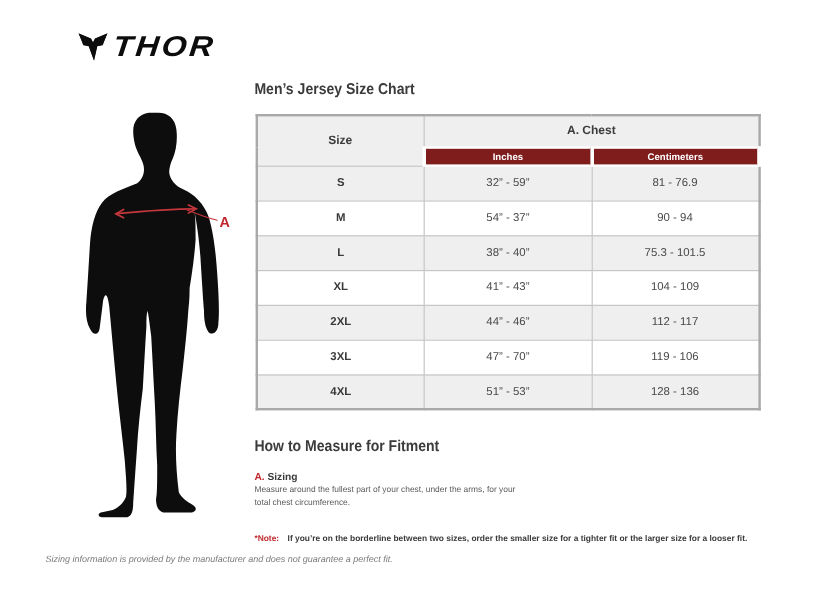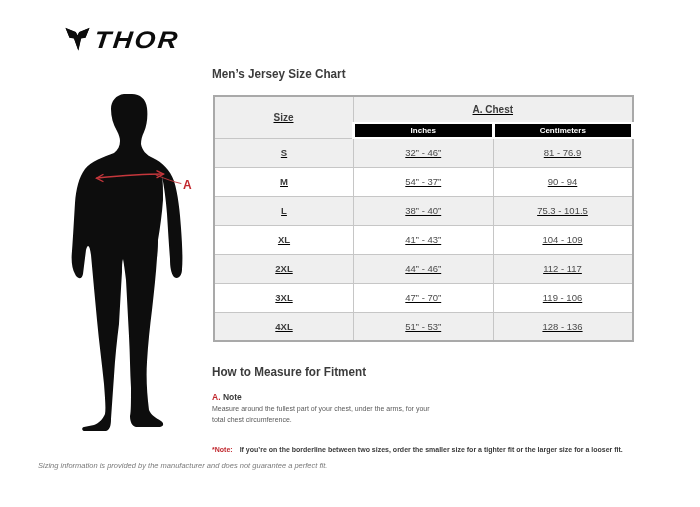--- a/index.html
+++ b/index.html
@@ -24,29 +24,29 @@
 
   
   .chart-title {
     position:absolute; left:212px; top:66px; font-size:13px; font-weight:bold;
     color:#3b3b3b; transform:scaleX(0.9); transform-origin:left top; white-space:nowrap;
   }
 
   
   .size-table {
     position:absolute; left:213px; top:95px; width:421px;
-    border-collapse:collapse; table-layout:fixed; border:2px solid #a9a9a9;text-decoration:underline;
+    border-collapse:collapse; table-layout:fixed; border:2px solid #a9a9a9;
   }
   .size-table th, .size-table td {
     border:1px solid #c6c6c6; text-align:center; vertical-align:middle;
   }
   .size-table col { width:33.33%; }
   th.head-gray { background:#efefef; color:#3c3c3c; font-size:10px; font-weight:bold; height:27px; }
   th.unit {
-    background:#000000; color:#ffffff; font-size:8px; font-weight:bold; height:15px;
+    background:#7f1d1d; color:#ffffff; font-size:8px; font-weight:bold; height:15px;
     border-left:3px solid #ffffff; border-right:3px solid #ffffff;
     border-top:2px solid #ffffff; border-bottom:2px solid #ffffff;
   }
   .size-table tbody td { height:29px; font-size:9.5px; color:#4a4a4a; }
   .size-table tbody td.size-cell { font-weight:bold; color:#3a3a3a; }
   .size-table tbody tr.stripe { background:#efefef; }
   .size-table tbody tr.plain  { background:#ffffff; }
 
   
   .measure { position:absolute; left:212px; top:364px; }
@@ -159,21 +159,21 @@
         <th class="head-gray" colspan="2">A. Chest</th>
       </tr>
       <tr>
         <th class="unit">Inches</th>
         <th class="unit">Centimeters</th>
       </tr>
     </thead>
     <tbody>
       <tr class="stripe">
         <td class="size-cell">S</td>
-        <td>32” - 46”</td>
+        <td>32” - 59”</td>
         <td>81 - 76.9</td>
       </tr>
       <tr class="plain">
         <td class="size-cell">M</td>
         <td>54” - 37”</td>
         <td>90 - 94</td>
       </tr>
       <tr class="stripe">
         <td class="size-cell">L</td>
         <td>38” - 40”</td>
@@ -199,21 +199,21 @@
         <td>51” - 53”</td>
         <td>128 - 136</td>
       </tr>
     </tbody>
   </table>
 
   <section class="measure">
     <h2>How to Measure for Fitment</h2>
     <div class="item-title">
       <span class="red">A.</span>
-      <span>Note</span>
+      <span>Sizing</span>
     </div>
     <p>Measure around the fullest part of your chest, under the arms, for your total chest circumference.</p>
   </section>
 
   <p class="note">
     <span class="red">*Note:</span><span>If you’re on the borderline between two sizes, order the smaller size for a tighter fit or the larger size for a looser fit.</span>
   </p>
 
   <footer class="disclaimer">
     <div>Sizing information is provided by the manufacturer and does not guarantee a perfect fit.</div>

